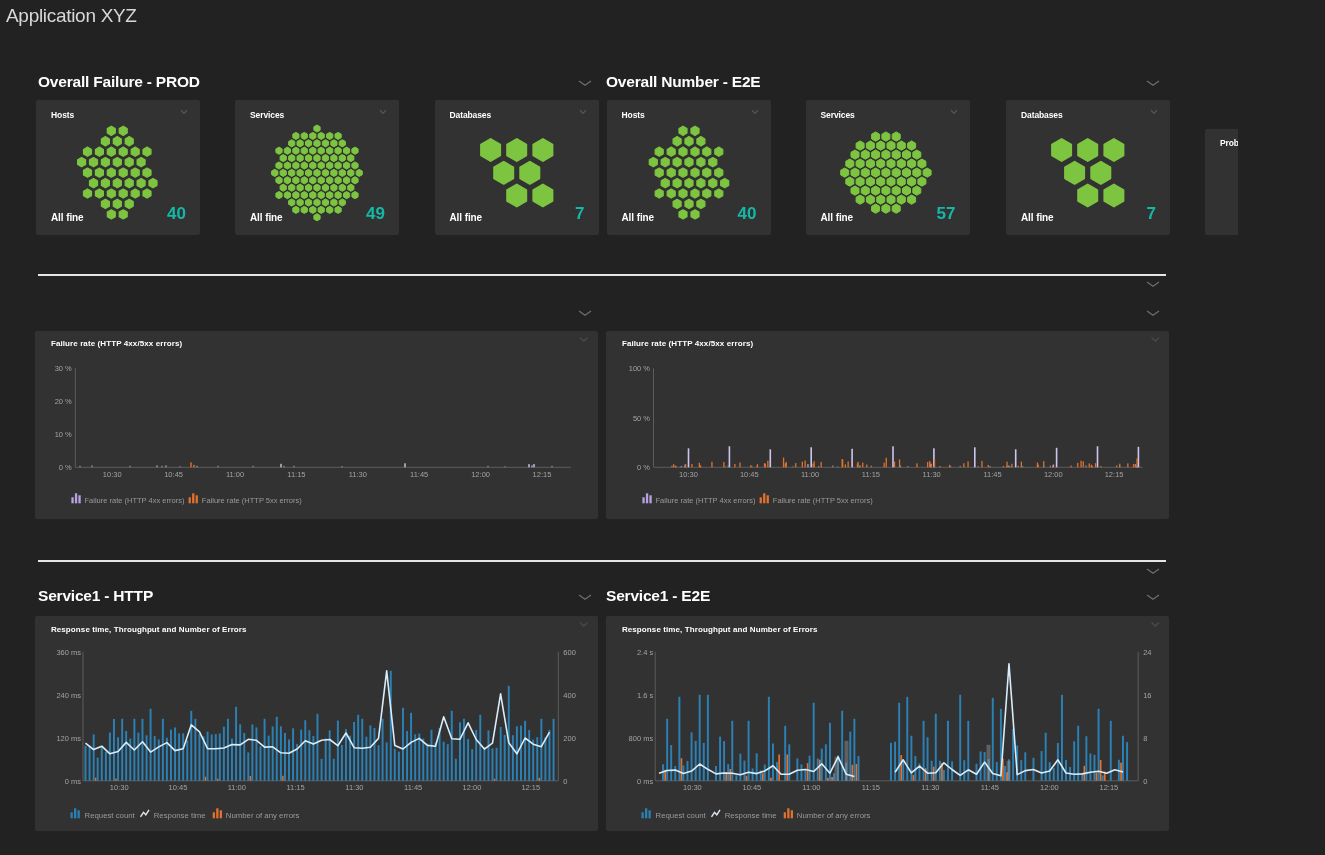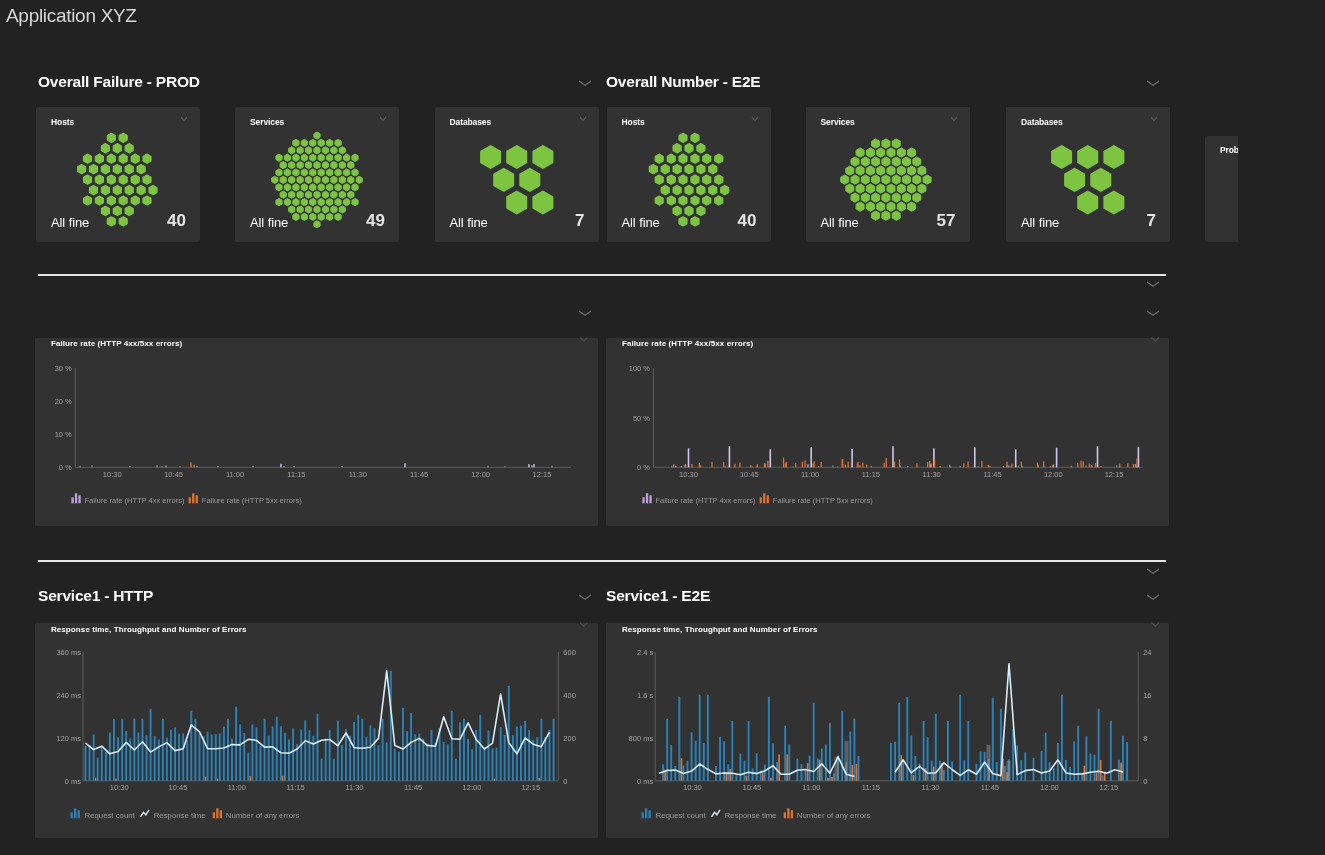--- a/index.html
+++ b/index.html
@@ -1,20 +1,20 @@
 <!DOCTYPE html>
 <html><head><meta charset="utf-8">
 <style>
 html,body{margin:0;padding:0;background:#222222;}
 body{font-family:"Liberation Sans",sans-serif;overflow:hidden;}
 #page{position:relative;width:1238px;height:855px;overflow:hidden;}
-.tile{position:absolute;background:#323232;border-radius:2px;margin-top:7px;}
+.tile{position:absolute;background:#323232;border-radius:2px;}
 .tlabel{position:absolute;left:15px;top:9.5px;font-size:8.5px;font-weight:bold;color:#fff;letter-spacing:-0.1px;}
-.allfine{position:absolute;left:15px;bottom:12px;font-size:13px;font-weight:normal;color:#fff;letter-spacing:-0.1px;}
-.tnum{position:absolute;right:14px;bottom:11px;font-size:17px;font-weight:bold;color:#e5e5e5;}
+.allfine{position:absolute;left:15px;bottom:12px;font-size:10px;font-weight:bold;color:#fff;letter-spacing:-0.1px;}
+.tnum{position:absolute;right:14px;bottom:11px;font-size:17px;font-weight:bold;color:#14b8a6;}
 .sect{position:absolute;font-size:15.5px;font-weight:bold;color:#fff;letter-spacing:-0.2px;}
 .sep{position:absolute;left:38px;width:1128px;height:2px;background:#e6e6e6;}
 </style></head><body>
 <div id="page">
 <div style="position:absolute;left:6px;top:4.5px;font-size:19px;color:#d8d8d8;letter-spacing:-0.3px">Application XYZ</div>
 <div class="sect" style="left:38px;top:73px">Overall Failure - PROD</div>
     <svg style="position:absolute;left:578px;top:80px" width="14" height="7.2">
       <path d="M1,1 L7.0,5.2 L13,1" fill="none" stroke="#6e6e6e" stroke-width="1.2"></path>
     </svg>
     <div class="sect" style="left:606px;top:73px">Overall Number - E2E</div>

